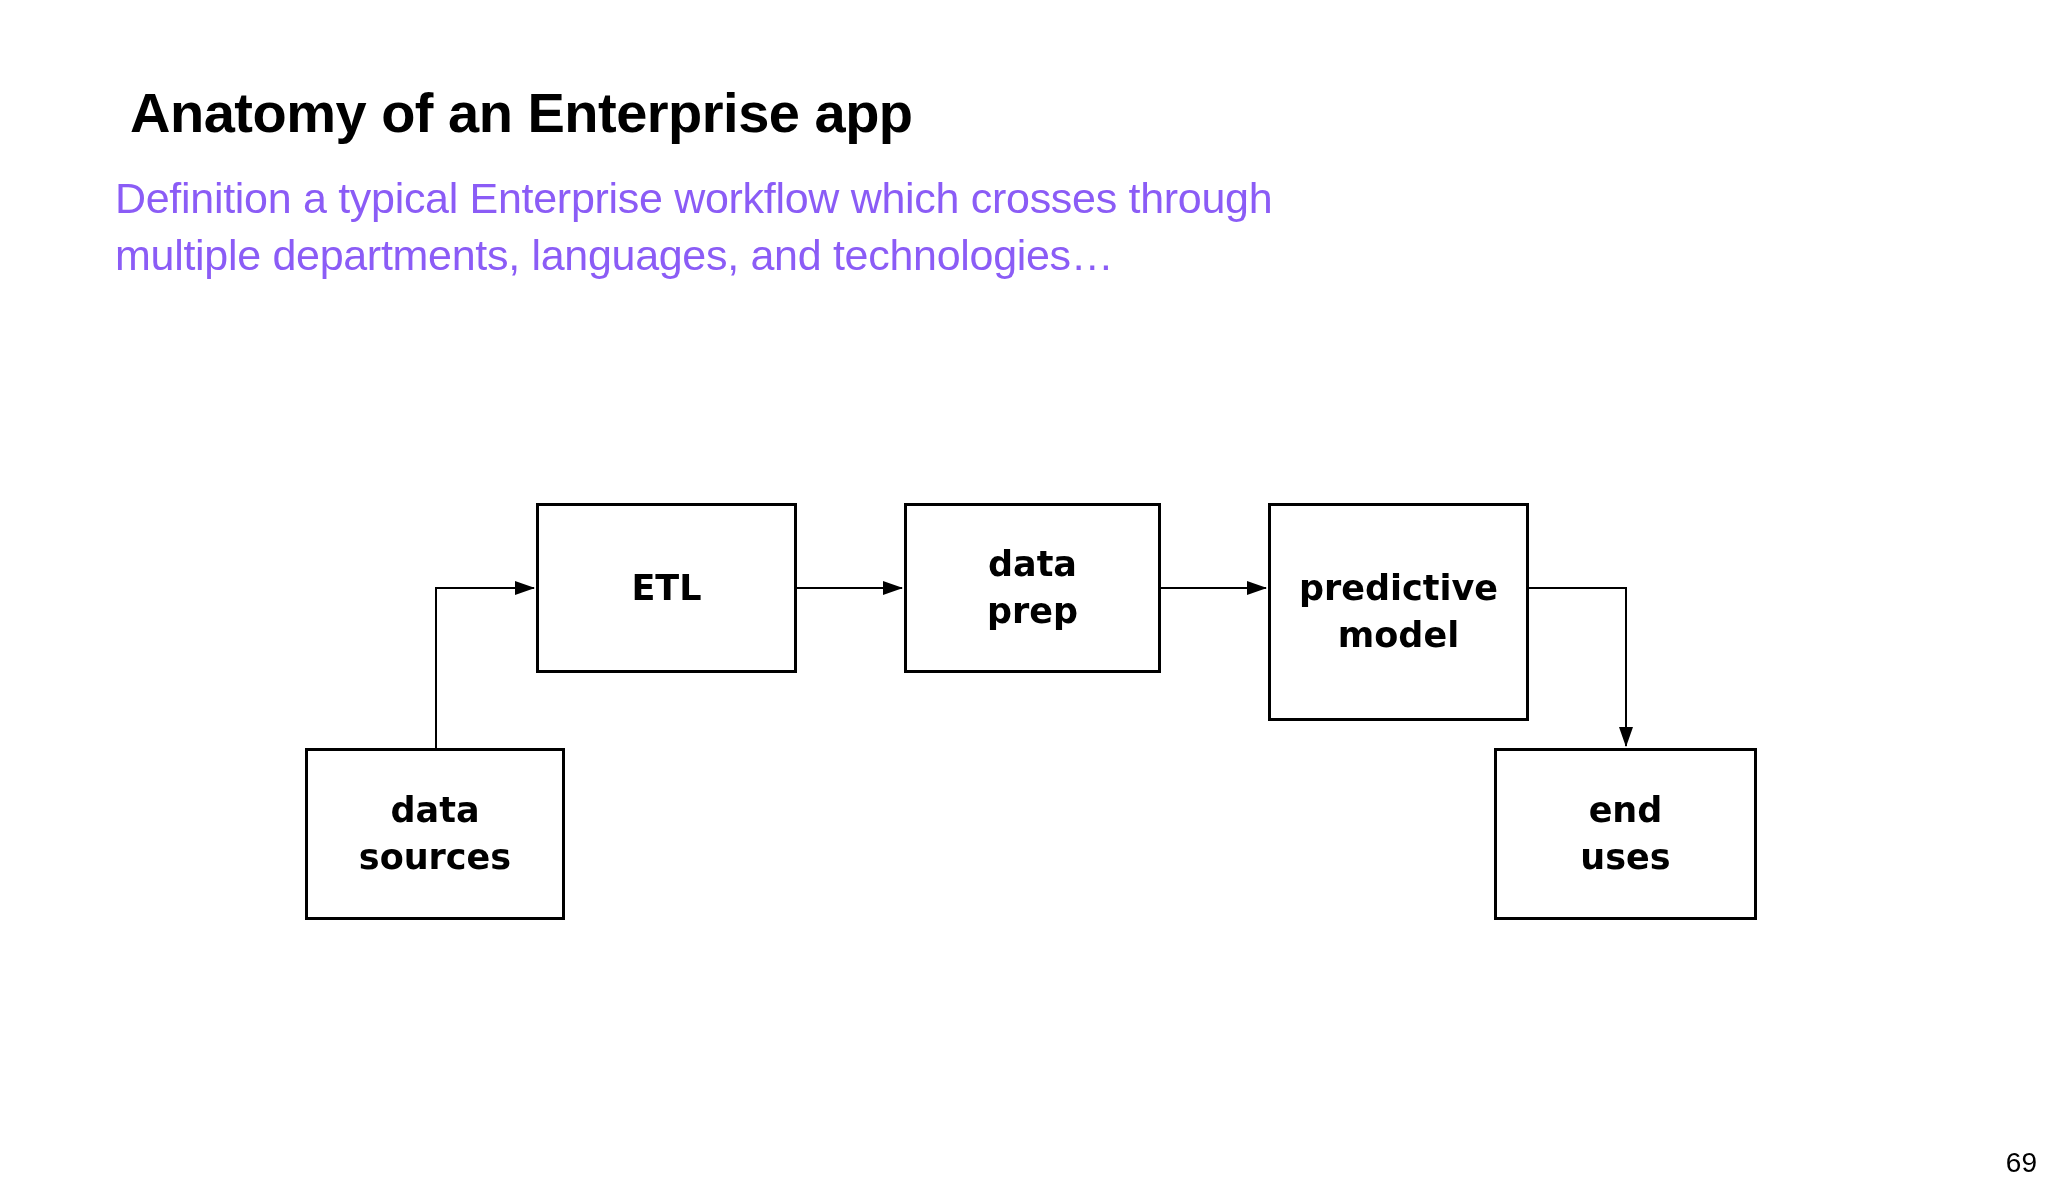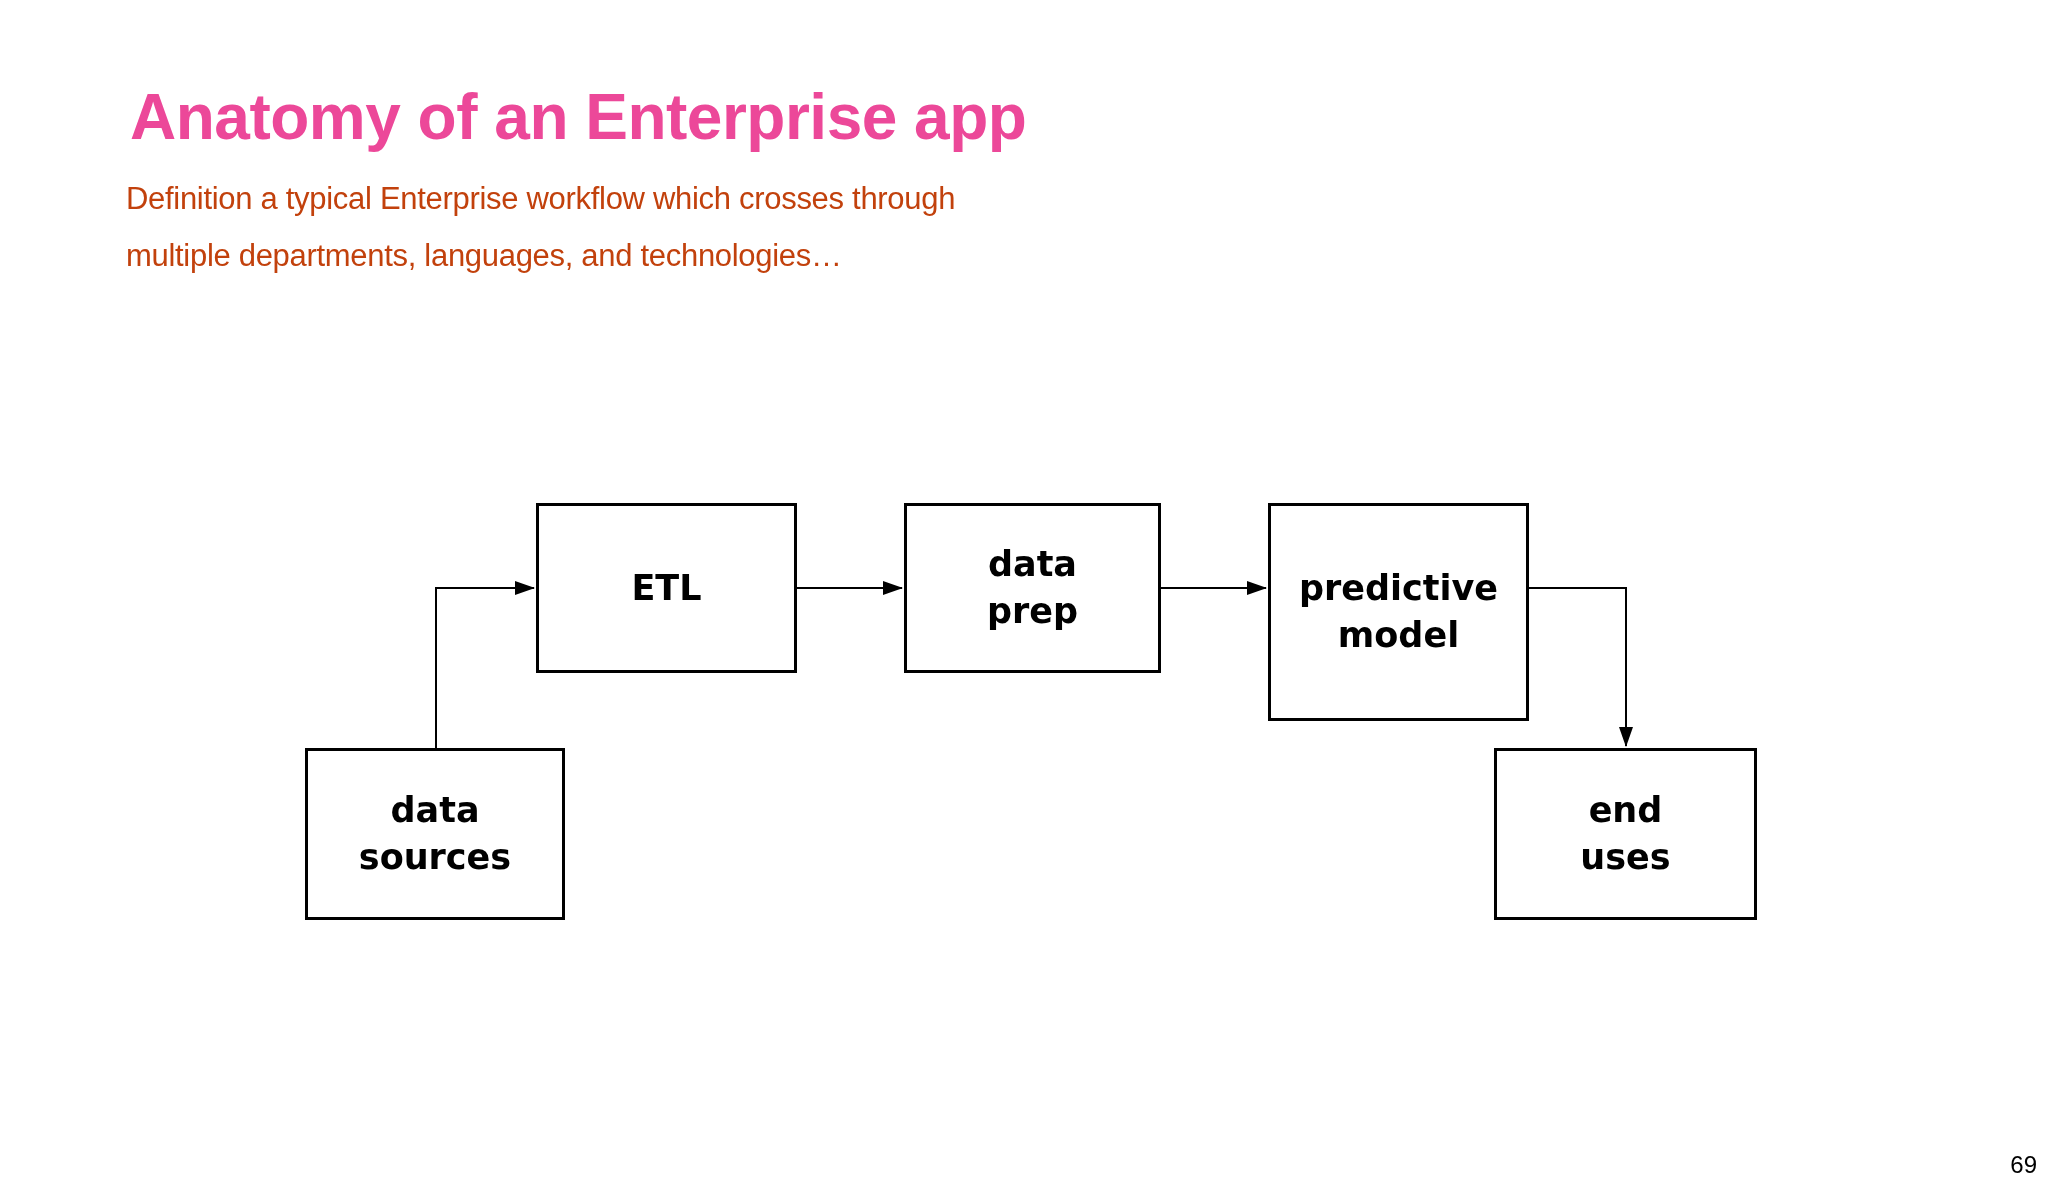--- a/index.html
+++ b/index.html
@@ -10,37 +10,37 @@
     background: #ffffff;
     color: #000000;
     font-family: "Liberation Sans", sans-serif;
     overflow: hidden;
   }
   .title {
     position: absolute;
     left: 130px;
     top: 81px;
     margin: 0;
-    font-size: 64px;
+    font-size: 56px;
     font-weight: 700;
     letter-spacing: -0.5px;
     line-height: 1.15;
-    color: #ec4899;
+    color: #000000;
   }
   .subtitle {
     position: absolute;
-    left: 126px;
+    left: 115px;
     top: 170px;
     margin: 0;
-    font-size: 31px;
+    font-size: 43px;
     font-weight: 400;
     letter-spacing: -0.3px;
     line-height: 57px;
     white-space: pre-line;
-    color: #c2410c;
+    color: #8b5cf6;
   }
   .diagram { position: absolute; left: 0; top: 0; width: 2048px; height: 1184px; }
   .connectors { position: absolute; left: 0; top: 0; }
   .node {
     position: absolute;
     box-sizing: border-box;
     border: 3px solid #000000;
     background: #ffffff;
     display: flex;
     align-items: center;
@@ -54,21 +54,21 @@
   .node-label { white-space: pre-line; }
   #node-data-sources     { left: 305px;  top: 748px; width: 260px; height: 172px; }
   #node-etl              { left: 536px;  top: 503px; width: 261px; height: 170px; align-items: center; }
   #node-data-prep        { left: 904px;  top: 503px; width: 257px; height: 170px; }
   #node-predictive-model { left: 1268px; top: 503px; width: 261px; height: 218px; }
   #node-end-uses         { left: 1494px; top: 748px; width: 263px; height: 172px; }
   .page-number {
     position: absolute;
     right: 11px;
     bottom: 5px;
-    font-size: 24px;
+    font-size: 28px;
     font-weight: 400;
     color: #000000;
   }
 </style>
 </head>
 <body>
 
 <div class="slide">
 
   <h1 class="title">Anatomy of an Enterprise app</h1>

